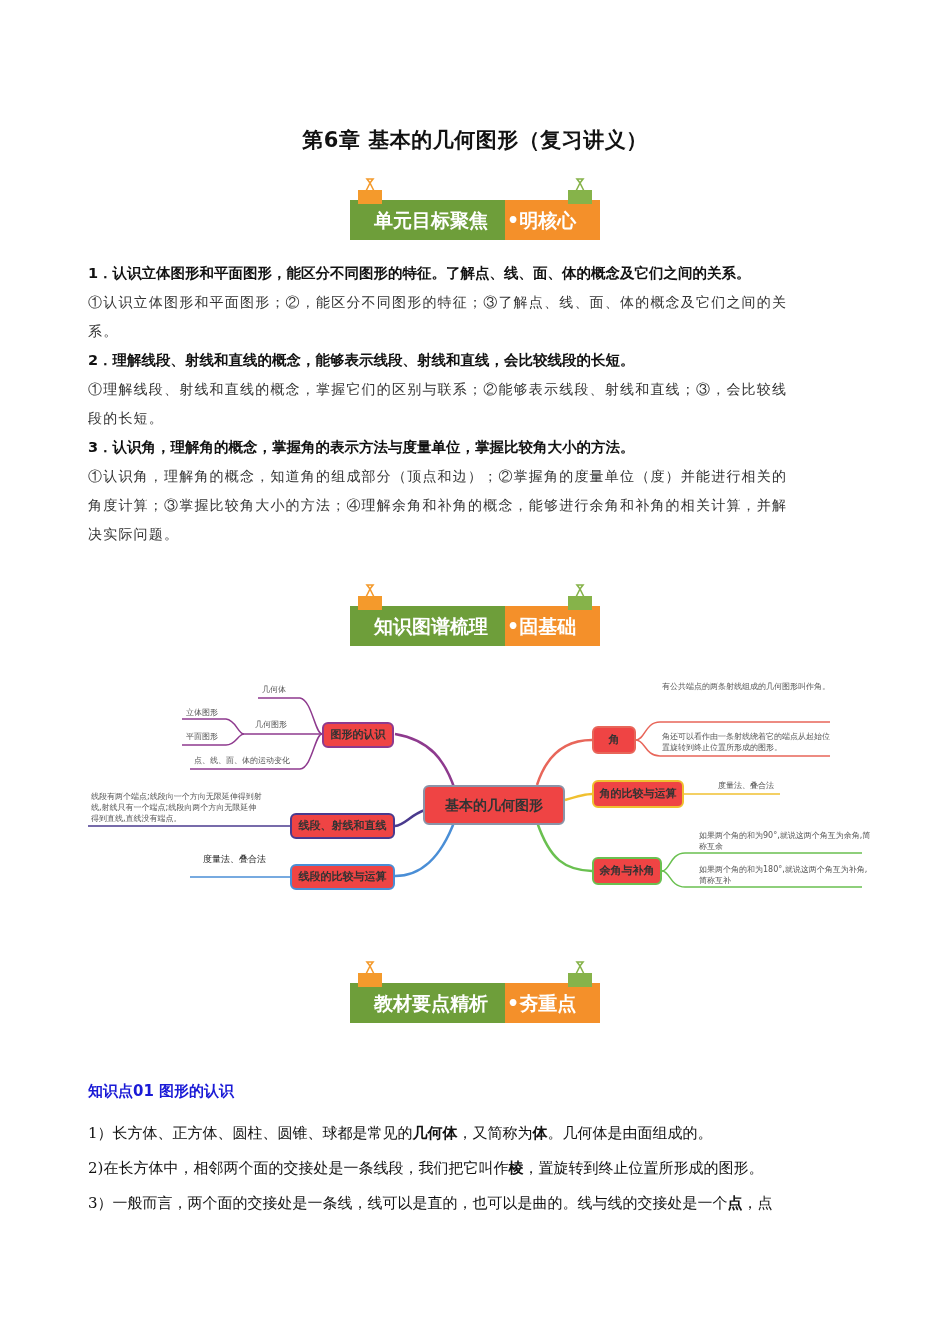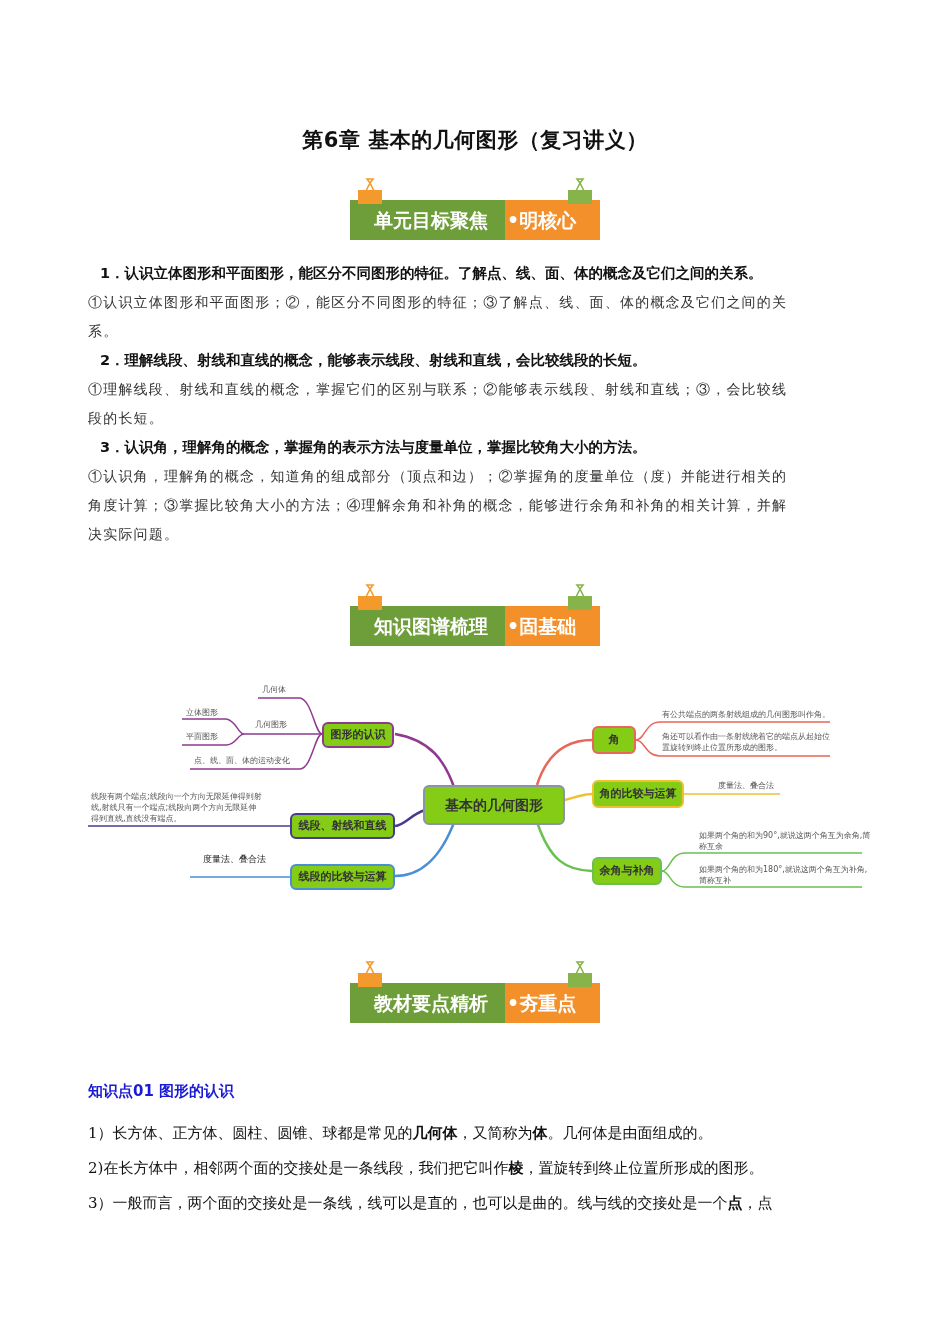--- a/index.html
+++ b/index.html
@@ -19,27 +19,27 @@
   .banner .t2 { left: 157px; }
   .clip { position: absolute; top: -22px; width: 24px; height: 26px; }
   .clip .ring { position: absolute; left: 5px; top: 0; width: 14px; height: 14px; }
   .clip .base { position: absolute; left: 0; top: 12px; width: 24px; height: 14px; }
   .clip.left { left: 8px; }
   .clip.right { left: 218px; }
   .clip.left .base { background: #f49a2c; }
   .clip.right .base { background: #86b34a; }
   
   .para { left: 88px; width: 775px; font-size: 14.5px; line-height: 29px; }
-  .bold { font-weight: bold; font-family: "DejaVu Sans", "Liberation Sans", sans-serif; font-size: 14.5px; margin-left: 12px; }
+  .bold { font-weight: bold; font-family: "DejaVu Sans", "Liberation Sans", sans-serif; font-size: 14.5px; }
   .light { color: #333; font-size: 14px; letter-spacing: 1.2px; }
   .kp { left: 88px; top: 1082px; color: #1a1ad6; font-weight: bold; font-size: 15px;
         font-family: "DejaVu Sans", "Liberation Sans", sans-serif; }
   .bt { font-weight: bold; }
   
-  .mm-node { position: absolute; background: #84cc16; border: 2px solid; border-radius: 6px;
+  .mm-node { position: absolute; background: #ef4444; border: 2px solid; border-radius: 6px;
              font-family: "DejaVu Sans", "Liberation Sans", sans-serif; font-weight: bold;
              font-size: 11px; color: #333; text-align: center; box-sizing: border-box; }
   .mm-label { position: absolute; font-family: "DejaVu Sans", "Liberation Sans", sans-serif;
               font-size: 8px; color: #555; line-height: 11px; }
   .mm-label.dark { color: #222; font-size: 9px; }
 </style>
 </head>
 <body>
 
 <div class="abs title">第6章  基本的几何图形（复习讲义）</div>
@@ -136,21 +136,21 @@
 
   <div class="mm-node" style="left:290px; top:813px; width:105px; height:26px; line-height:22px; border-color:#4a3a8e;">线段、射线和直线</div>
   <div class="mm-label" style="left:91px; top:791px;">线段有两个端点;线段向一个方向无限延伸得到射</div>
   <div class="mm-label" style="left:91px; top:802px;">线,射线只有一个端点;线段向两个方向无限延伸</div>
   <div class="mm-label" style="left:91px; top:813px;">得到直线,直线没有端点。</div>
 
   <div class="mm-node" style="left:290px; top:864px; width:105px; height:26px; line-height:22px; border-color:#4a8ed6;">线段的比较与运算</div>
   <div class="mm-label dark" style="left:203px; top:854px;">度量法、叠合法</div>
 
   <div class="mm-node" style="left:592px; top:726px; width:44px; height:28px; line-height:24px; border-color:#e8665a;">角</div>
-  <div class="mm-label" style="left:662px; top:709px;">有公共端点的两条射线组成的几何图形叫作角。</div>
+  <div class="mm-label" style="left:662px; top:681px;">有公共端点的两条射线组成的几何图形叫作角。</div>
   <div class="mm-label" style="left:662px; top:731px;">角还可以看作由一条射线绕着它的端点从起始位</div>
   <div class="mm-label" style="left:662px; top:742px;">置旋转到终止位置所形成的图形。</div>
 
   <div class="mm-node" style="left:592px; top:780px; width:92px; height:28px; line-height:24px; border-color:#f0c030;border-radius:6px;">角的比较与运算</div>
   <div class="mm-label" style="left:718px; top:780px;">度量法、叠合法</div>
 
   <div class="mm-node" style="left:592px; top:857px; width:70px; height:28px; line-height:24px; border-color:#6ac050;">余角与补角</div>
   <div class="mm-label" style="left:699px; top:830px;">如果两个角的和为90°,就说这两个角互为余角,简</div>
   <div class="mm-label" style="left:699px; top:841px;">称互余</div>
   <div class="mm-label" style="left:699px; top:864px;">如果两个角的和为180°,就说这两个角互为补角,</div>

